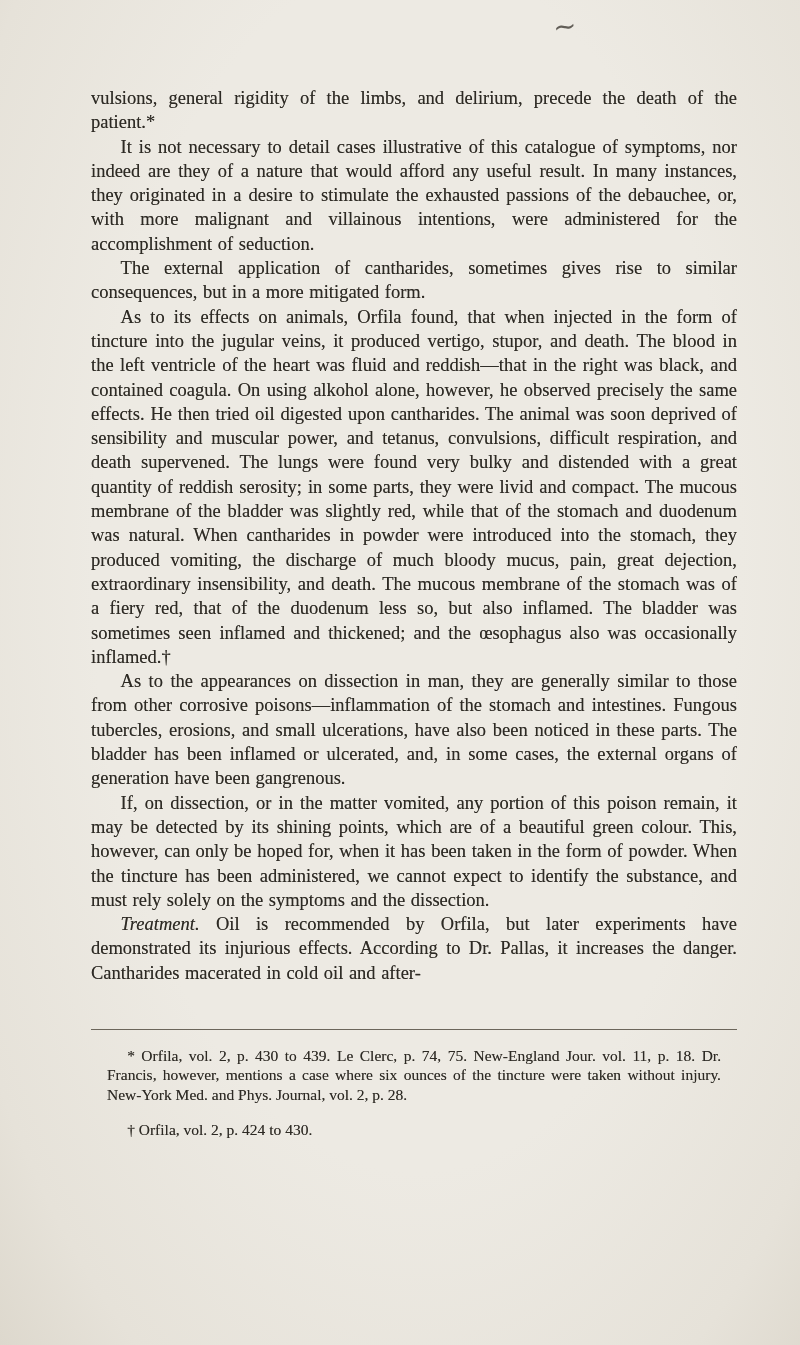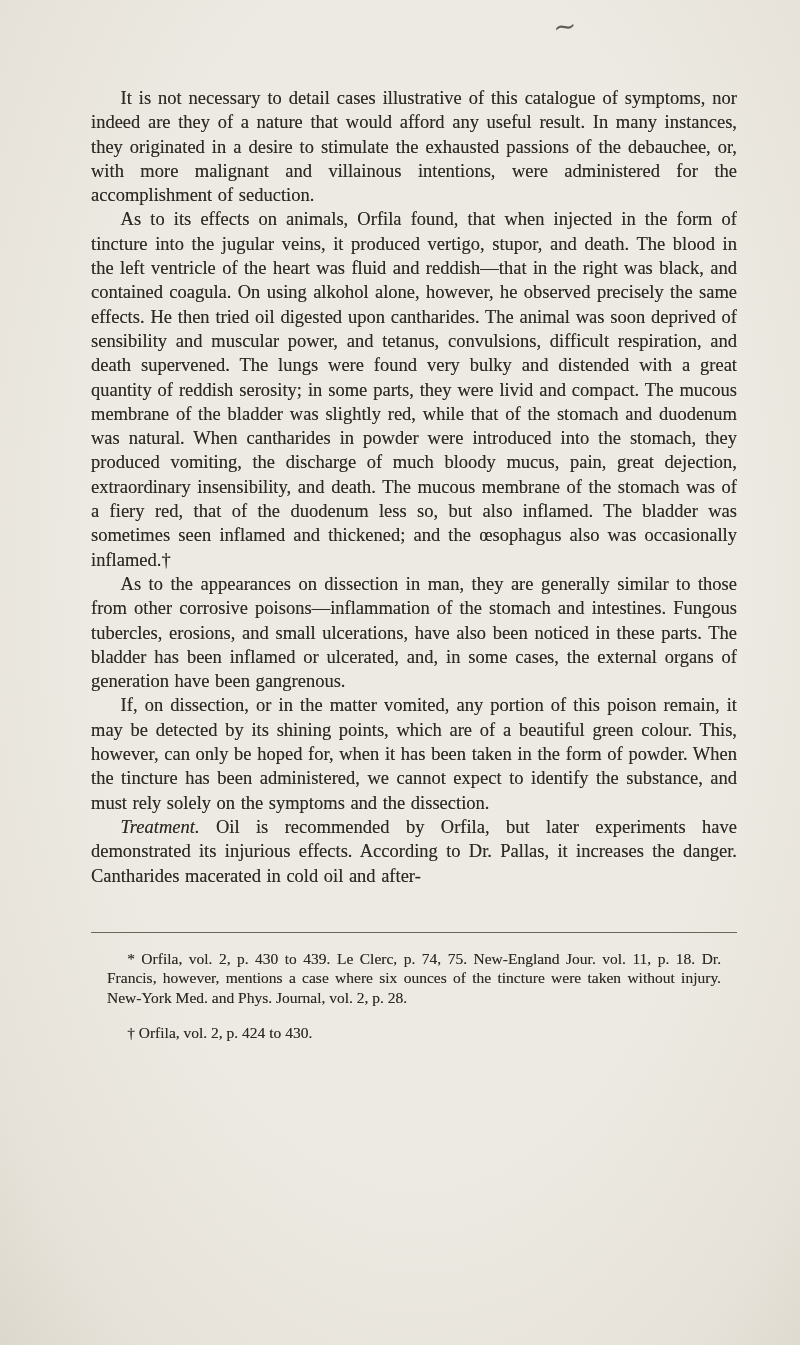--- a/index.html
+++ b/index.html
@@ -96,21 +96,23 @@
 <body>
 
 <div class="page">
 
   <div class="scan-mark">~</div>
 
   <div class="content">
 
 
     <main class="body-text">
+      <p class="no-indent">vulsions, general rigidity of the limbs, and delirium, precede the death of the patient.*</p>
       <p>It is not necessary to detail cases illustrative of this catalogue of symptoms, nor indeed are they of a nature that would afford any useful result.  In many instances, they originated in a desire to stimulate the exhausted passions of the debauchee, or, with more malignant and villainous intentions, were administered for the accomplishment of seduction.</p>
+      <p>The external application of cantharides, sometimes gives rise to similar consequences, but in a more mitigated form.</p>
       <p>As to its effects on animals, Orfila found, that when injected in the form of tincture into the jugular veins, it produced vertigo, stupor, and death.  The blood in the left ventricle of the heart was fluid and reddish—that in the right was black, and contained coagula.  On using alkohol alone, however, he observed precisely the same effects.  He then tried oil digested upon cantharides.  The animal was soon deprived of sensibility and muscular power, and tetanus, convulsions, difficult respiration, and death supervened.  The lungs were found very bulky and distended with a great quantity of reddish serosity; in some parts, they were livid and compact.  The mucous membrane of the bladder was slightly red, while that of the stomach and duodenum was natural.  When cantharides in powder were introduced into the stomach, they produced vomiting, the discharge of much bloody mucus, pain, great dejection, extraordinary insensibility, and death.  The mucous membrane of the stomach was of a fiery red, that of the duodenum less so, but also inflamed.  The bladder was sometimes seen inflamed and thickened; and the œsophagus also was occasionally inflamed.†</p>
       <p>As to the appearances on dissection in man, they are generally similar to those from other corrosive poisons—inflammation of the stomach and intestines.  Fungous tubercles, erosions, and small ulcerations, have also been noticed in these parts.  The bladder has been inflamed or ulcerated, and, in some cases, the external organs of generation have been gangrenous.</p>
       <p>If, on dissection, or in the matter vomited, any portion of this poison remain, it may be detected by its shining points, which are of a beautiful green colour.  This, however, can only be hoped for, when it has been taken in the form of powder.  When the tincture has been administered, we cannot expect to identify the substance, and must rely solely on the symptoms and the dissection.</p>
       <p><em class="lead">Treatment.</em> <span>Oil is recommended by Orfila, but later experiments have demonstrated its injurious effects.  According to Dr. Pallas, it increases the danger.  Cantharides macerated in cold oil and after-</span></p>
     </main>
 
     <footer class="footnotes">
       <hr class="footnote-rule">
       <p class="footnote">* Orfila, vol. 2, p. 430 to 439.  Le Clerc, p. 74, 75.  New-England Jour. vol. 11, p. 18.  Dr. Francis, however, mentions a case where six ounces of the tincture were taken without injury.  New-York Med. and Phys. Journal, vol. 2, p. 28.</p>
       <p class="footnote">† Orfila, vol. 2, p. 424 to 430.</p>

